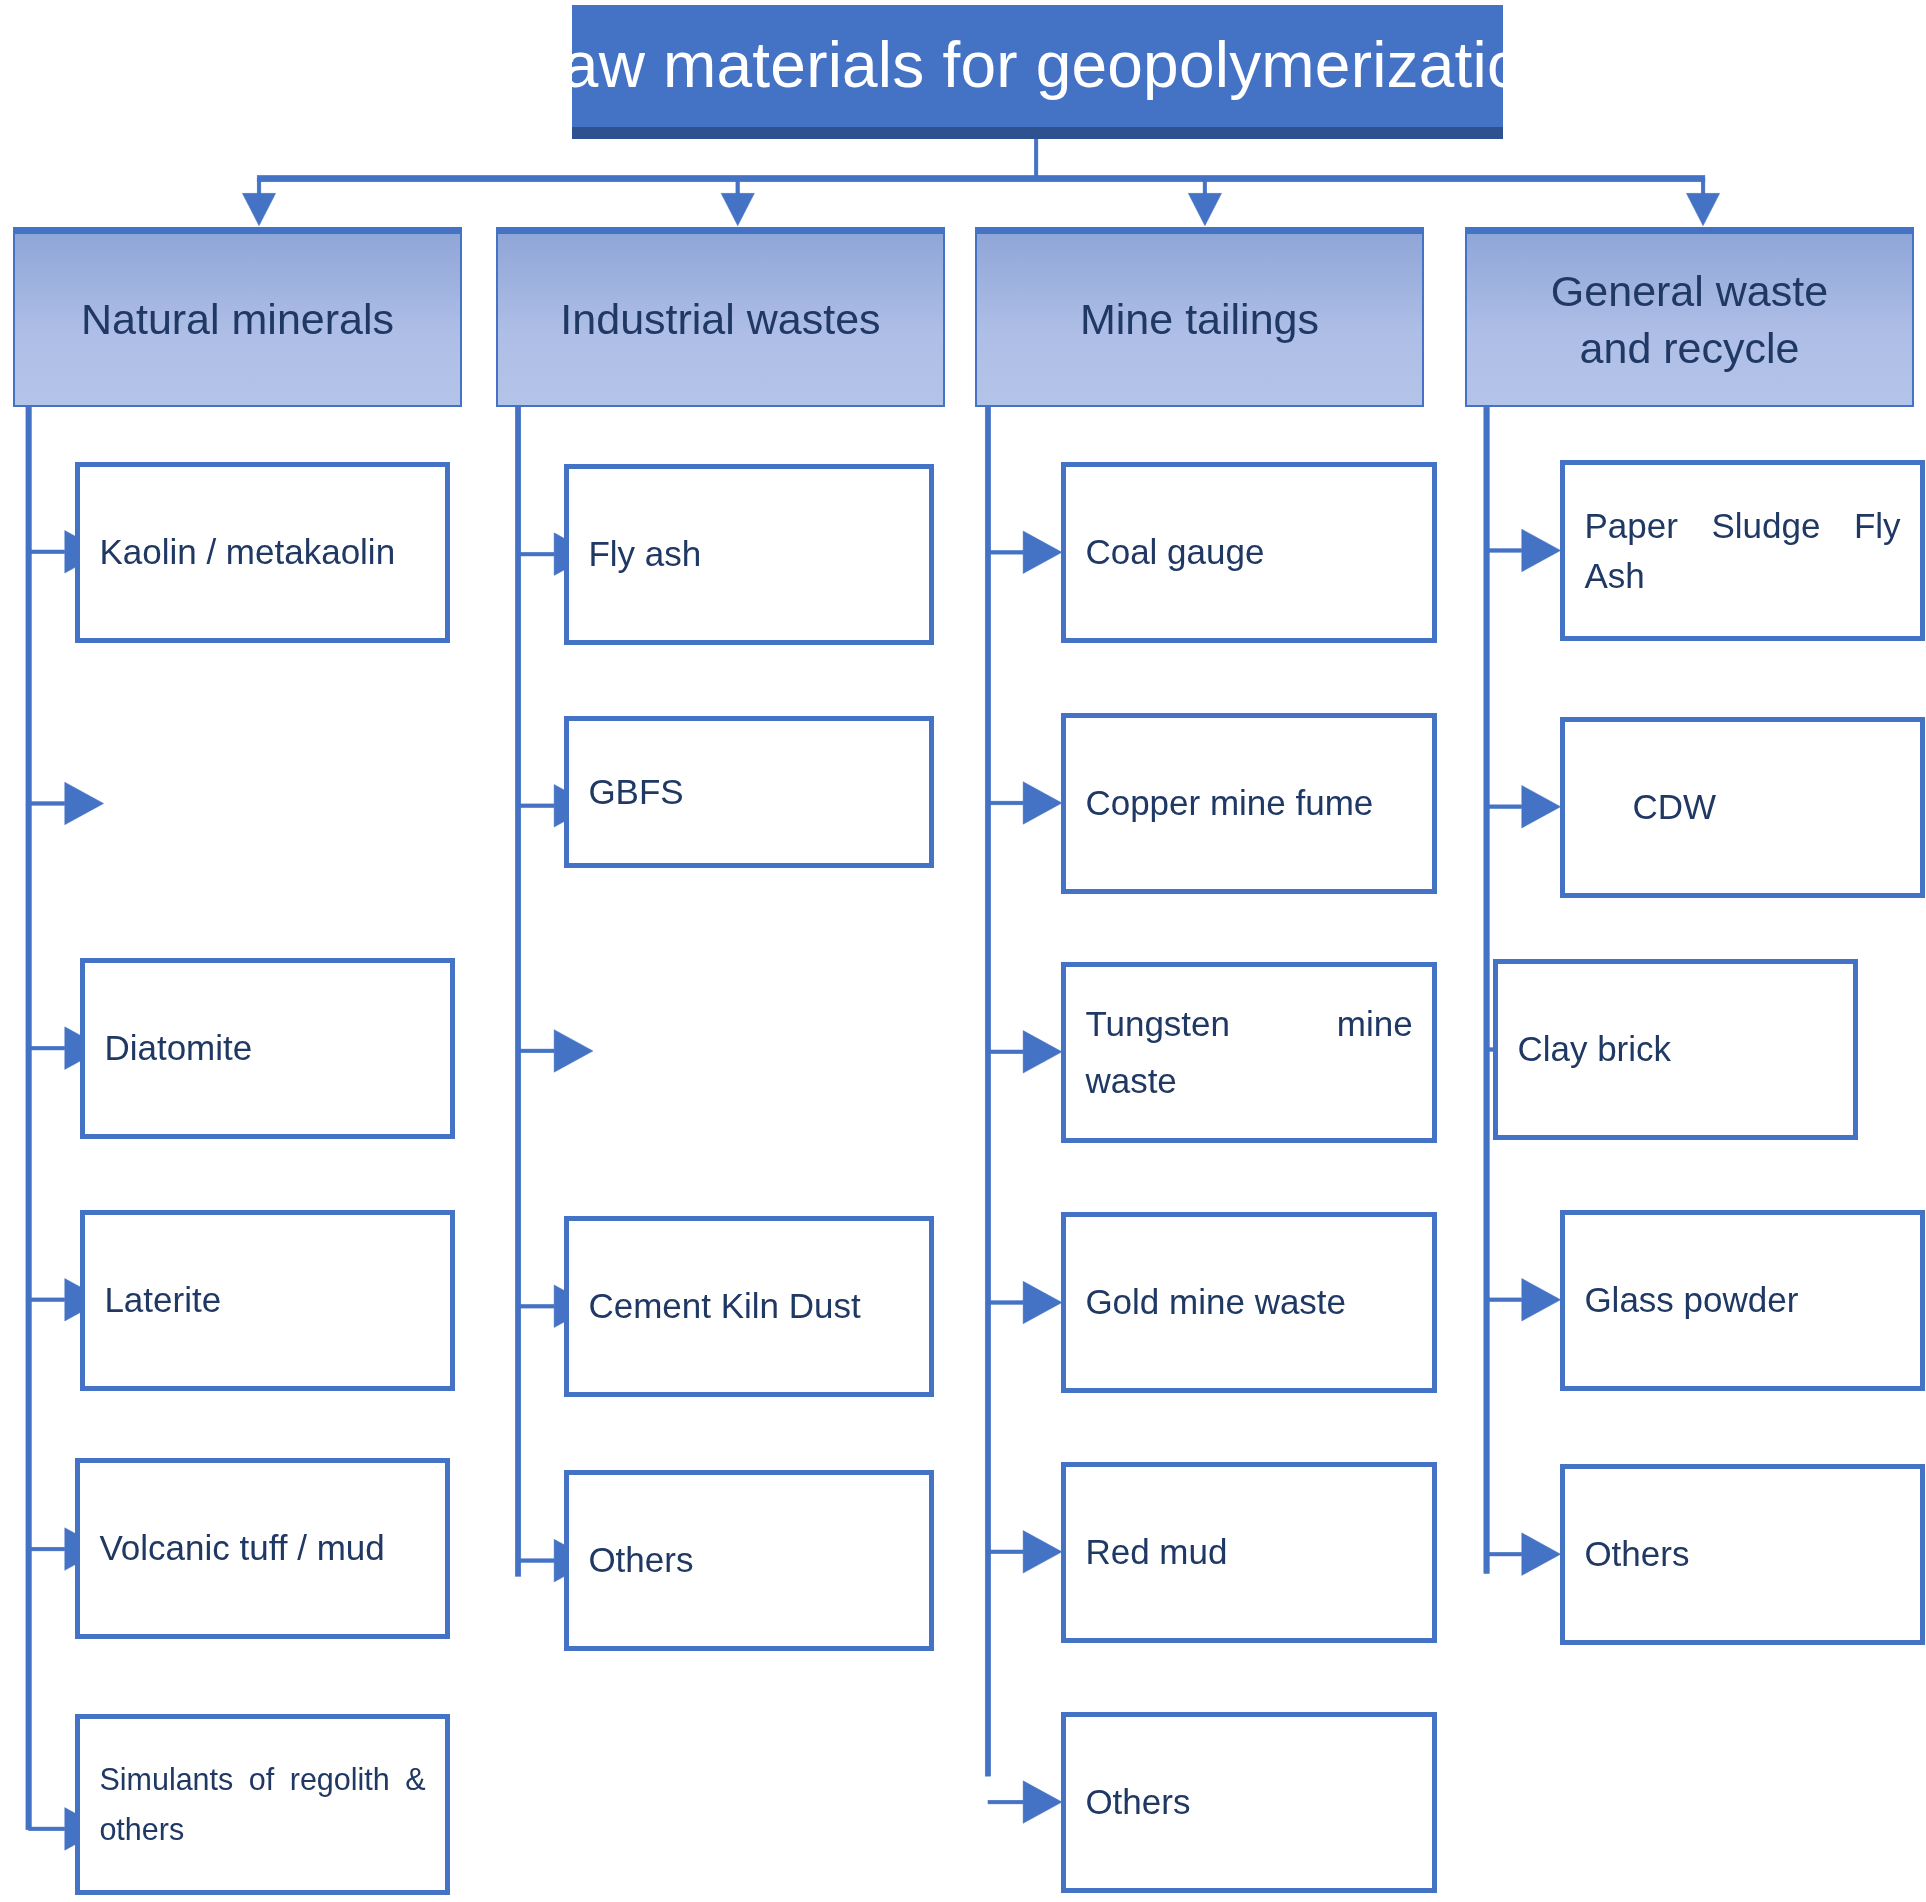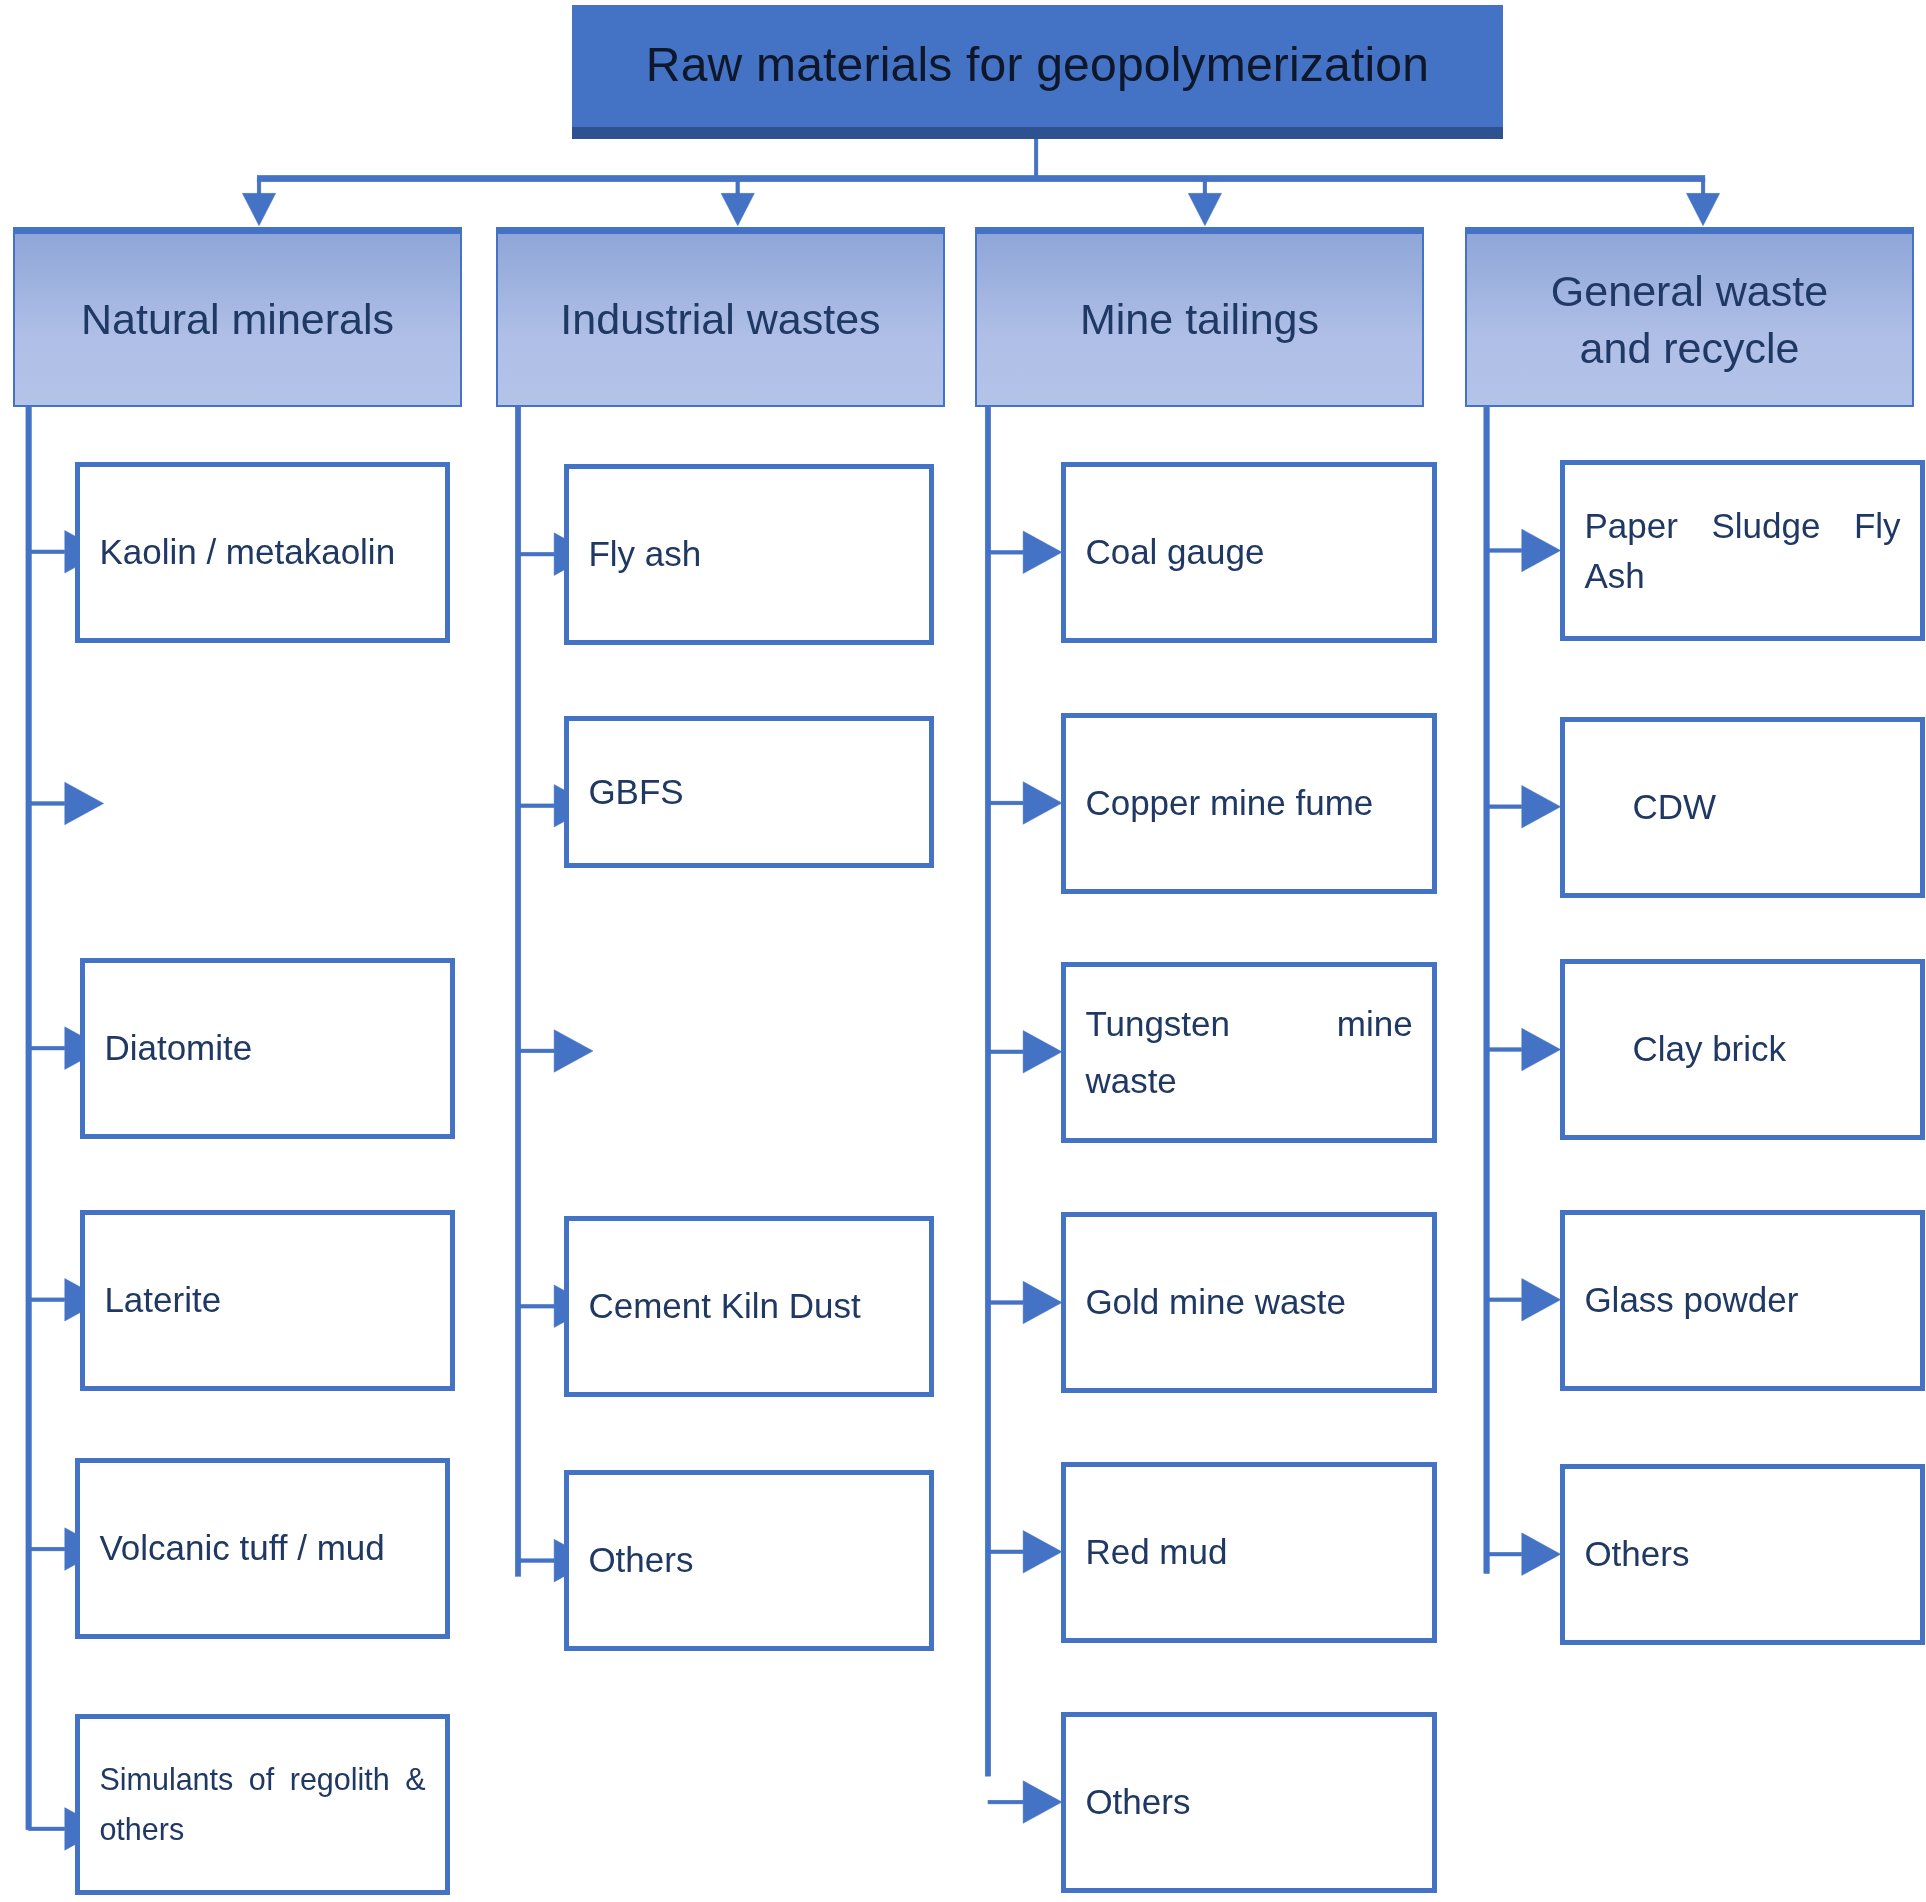--- a/index.html
+++ b/index.html
@@ -17,21 +17,21 @@
   .root-box{
     position:absolute;
     left:572px;top:4.6px;width:931px;height:134px;
     background:#4472C4;
     border-bottom:12px solid #2E528F;
     box-sizing:border-box;
     display:flex;align-items:center;justify-content:center;
     z-index:3;
   }
   .root-box .label{
-    color:#0f172a;font-size:48px;font-weight:400;letter-spacing:0.2px;
+    color:#ffffff;font-size:64px;font-weight:400;letter-spacing:0.2px;
     line-height:1.1;white-space:nowrap;text-align:right;
   }
 
   
   .cat-box{
     position:absolute;
     background:linear-gradient(180deg,#8FA6D8 0%,#AEBEE6 58%,#B4C3E8 100%);
     border:2.3px solid #4472C4;
     border-top-width:7.4px;
     box-sizing:border-box;
@@ -208,21 +208,21 @@
   <div class="leaf-box" style="left:1061px;top:1712px;width:376px;height:181px;">
     <span class="label">Others</span>
   </div>
 
   <div class="leaf-box tight" style="left:1560px;top:460px;width:365px;height:181px;">
     <span class="label">Paper Sludge Fly Ash</span>
   </div>
   <div class="leaf-box" style="left:1560px;top:717px;width:365px;height:181px;padding-left:48px;">
     <span class="label">CDW</span>
   </div>
-  <div class="leaf-box" style="left:1560px;top:959px;width:365px;height:181px;padding-left:48px;">
+  <div class="leaf-box" style="left:1493px;top:959px;width:365px;height:181px;">
     <span class="label">Clay brick</span>
   </div>
   <div class="leaf-box" style="left:1560px;top:1210px;width:365px;height:181px;">
     <span class="label">Glass powder</span>
   </div>
   <div class="leaf-box" style="left:1560px;top:1464px;width:365px;height:181px;">
     <span class="label">Others</span>
   </div>
 
 </div>

